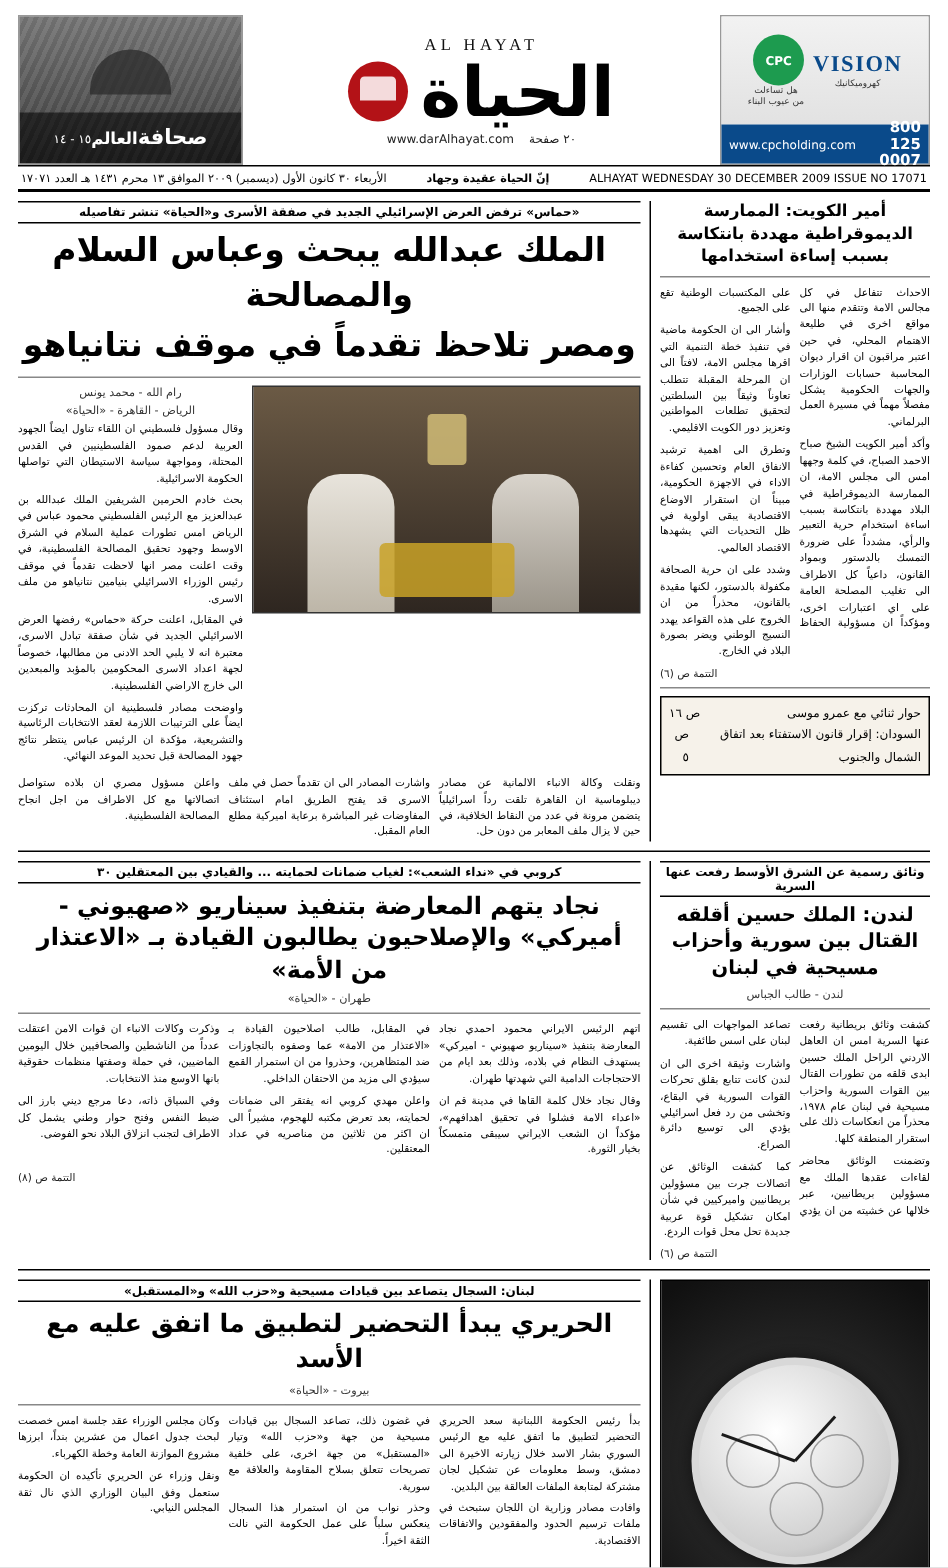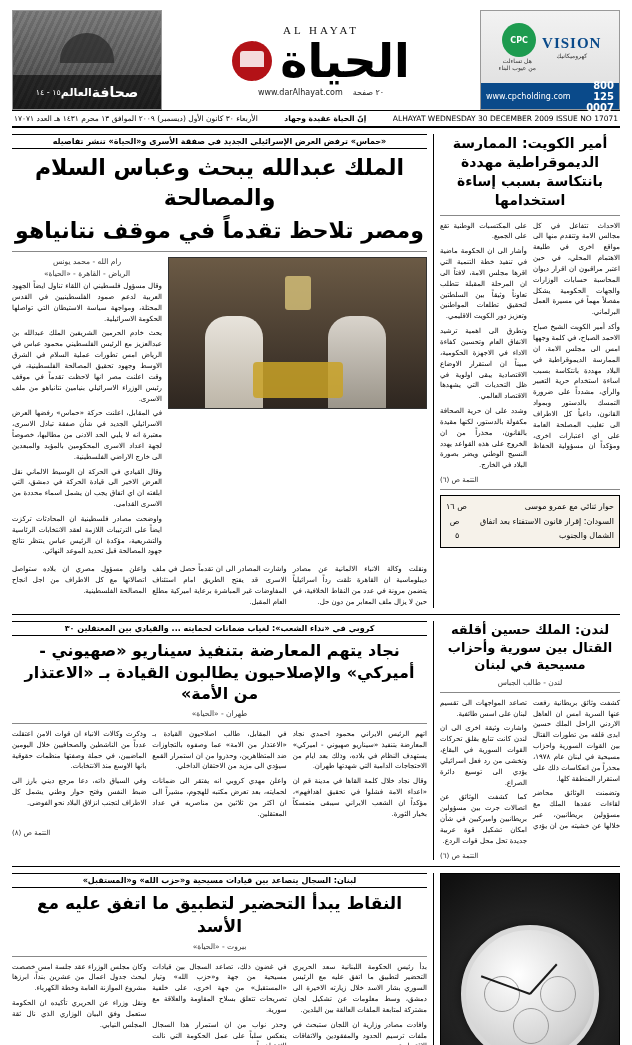--- a/index.html
+++ b/index.html
@@ -40,21 +40,21 @@
       align-items:center;justify-content:center;}
   .mh-right .cap .t1{font-size:14px;font-weight:bold;}
   .mh-right .cap .t2{font-size:8px;letter-spacing:2px;}
   .dateline{display:flex;justify-content:space-between;align-items:center;font-size:7.5px;
       padding:3px 2px;border-bottom:2px solid #000;}
   
   .cols{display:flex;gap:6px;margin-top:6px;}
   .col-right{width:180px;}
   .col-mid{flex:1;}
   .sep{width:1px;background:#000;}
-  h2.hl{font-size:14px;font-weight:bold;line-height:1.35;margin:0 0 4px;text-align:center;}
+  h2.hl{font-size:11px;font-weight:bold;line-height:1.35;margin:0 0 4px;text-align:center;}
   h1.big{font-size:22px;font-weight:bold;line-height:1.35;margin:0 0 4px;text-align:center;}
   .kicker{font-size:8px;text-align:center;border-top:1px solid #000;border-bottom:1px solid #000;
       padding:2px 0;margin-bottom:4px;font-weight:bold;}
   .byline{font-size:7.5px;text-align:center;color:#333;margin-bottom:3px;}
   .body{font-size:7px;line-height:1.55;text-align:justify;column-gap:6px;}
   .body p{margin:0 0 4px;}
   .c2{column-count:2;}
   .c3{column-count:3;}
   .rule{border-top:1px solid #000;margin:6px 0;}
   .thin{border-top:1px solid #888;margin:5px 0;}
@@ -184,39 +184,39 @@
             <div class="tablex"></div>
           </div>
         </div>
         <div style="width:150px;">
           <div class="byline">رام الله - محمد يونس</div>
           <div class="byline">الرياض - القاهرة - «الحياة»</div>
           <div class="body">
             <p>وقال مسؤول فلسطيني ان اللقاء تناول ايضاً الجهود العربية لدعم صمود الفلسطينيين في القدس المحتلة، ومواجهة سياسة الاستيطان التي تواصلها الحكومة الاسرائيلية.</p>
             <p>بحث خادم الحرمين الشريفين الملك عبدالله بن عبدالعزيز مع الرئيس الفلسطيني محمود عباس في الرياض امس تطورات عملية السلام في الشرق الاوسط وجهود تحقيق المصالحة الفلسطينية، في وقت اعلنت مصر انها لاحظت تقدماً في موقف رئيس الوزراء الاسرائيلي بنيامين نتانياهو من ملف الاسرى.</p>
             <p>في المقابل، اعلنت حركة «حماس» رفضها العرض الاسرائيلي الجديد في شأن صفقة تبادل الاسرى، معتبرة انه لا يلبي الحد الادنى من مطالبها، خصوصاً لجهة اعداد الاسرى المحكومين بالمؤبد والمبعدين الى خارج الاراضي الفلسطينية.</p>
-            <p>وقال القيادي في الحركة ان الوسيط الالماني نقل العرض الاخير الى قيادة الحركة في دمشق، التي ابلغته ان اي اتفاق يجب ان يشمل اسماء محددة من الاسرى القدامى.</p>
             <p>واوضحت مصادر فلسطينية ان المحادثات تركزت ايضاً على الترتيبات اللازمة لعقد الانتخابات الرئاسية والتشريعية، مؤكدة ان الرئيس عباس ينتظر نتائج جهود المصالحة قبل تحديد الموعد النهائي.</p>
           </div>
         </div>
       </div>
 
       <div class="body c3" style="margin-top:3px;">
         <p>ونقلت وكالة الانباء الالمانية عن مصادر ديبلوماسية ان القاهرة تلقت رداً اسرائيلياً يتضمن مرونة في عدد من النقاط الخلافية، في حين لا يزال ملف المعابر من دون حل.</p>
         <p>واشارت المصادر الى ان تقدماً حصل في ملف الاسرى قد يفتح الطريق امام استئناف المفاوضات غير المباشرة برعاية اميركية مطلع العام المقبل.</p>
         <p>واعلن مسؤول مصري ان بلاده ستواصل اتصالاتها مع كل الاطراف من اجل انجاح المصالحة الفلسطينية.</p>
       </div>
     </div>
   </div>
 
   <div class="rule"></div>
 
   <div class="cols">
 
     <div class="col-right">
+      <div class="kicker">وثائق رسمية عن الشرق الأوسط رفعت عنها السرية</div>
       <h2 class="hl" style="font-size:13px">لندن: الملك حسين أقلقه القتال بين سورية وأحزاب مسيحية في لبنان</h2>
       <div class="byline">لندن - طالب الجباس</div>
       <div class="thin"></div>
       <div class="body c2">
         <p>كشفت وثائق بريطانية رفعت عنها السرية امس ان العاهل الاردني الراحل الملك حسين ابدى قلقه من تطورات القتال بين القوات السورية واحزاب مسيحية في لبنان عام ١٩٧٨، محذراً من انعكاسات ذلك على استقرار المنطقة كلها.</p>
         <p>وتضمنت الوثائق محاضر لقاءات عقدها الملك مع مسؤولين بريطانيين، عبر خلالها عن خشيته من ان يؤدي تصاعد المواجهات الى تقسيم لبنان على اسس طائفية.</p>
         <p>واشارت وثيقة اخرى الى ان لندن كانت تتابع بقلق تحركات القوات السورية في البقاع، وتخشى من رد فعل اسرائيلي يؤدي الى توسيع دائرة الصراع.</p>
         <p>كما كشفت الوثائق عن اتصالات جرت بين مسؤولين بريطانيين واميركيين في شأن امكان تشكيل قوة عربية جديدة تحل محل قوات الردع.</p>
       </div>
       <div class="cont">التتمة ص (٦)</div>
@@ -263,21 +263,21 @@
 
       </div>
     </div>
 
     <div class="sep"></div>
 
     <div class="col-mid">
 
       <div>
         <div class="kicker">لبنان: السجال يتصاعد بين قيادات مسيحية و«حزب الله» و«المستقبل»</div>
-        <h2 class="hl" style="font-size:17px">النقاط يبدأ التحضير لتطبيق ما اتفق عليه مع الأسد</h2>
+        <h2 class="hl" style="font-size:17px">الحريري يبدأ التحضير لتطبيق ما اتفق عليه مع الأسد</h2>
         <div class="byline">بيروت - «الحياة»</div>
         <div class="thin"></div>
         <div style="display:flex;gap:6px;">
           <div class="body" style="flex:1">
             <p>بدأ رئيس الحكومة اللبنانية سعد الحريري التحضير لتطبيق ما اتفق عليه مع الرئيس السوري بشار الاسد خلال زيارته الاخيرة الى دمشق، وسط معلومات عن تشكيل لجان مشتركة لمتابعة الملفات العالقة بين البلدين.</p>
             <p>وافادت مصادر وزارية ان اللجان ستبحث في ملفات ترسيم الحدود والمفقودين والاتفاقات الاقتصادية.</p>
           </div>
           <div class="body" style="flex:1">
             <p>في غضون ذلك، تصاعد السجال بين قيادات مسيحية من جهة و«حزب الله» وتيار «المستقبل» من جهة اخرى، على خلفية تصريحات تتعلق بسلاح المقاومة والعلاقة مع سورية.</p>
             <p>وحذر نواب من ان استمرار هذا السجال ينعكس سلباً على عمل الحكومة التي نالت الثقة اخيراً.</p>

